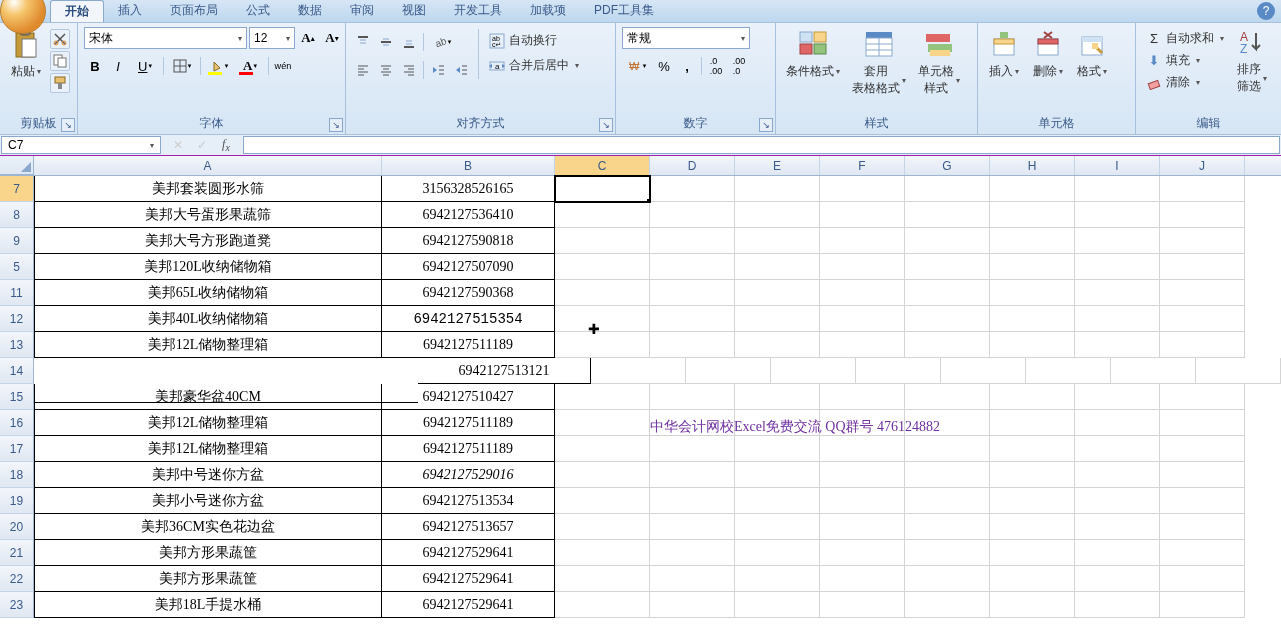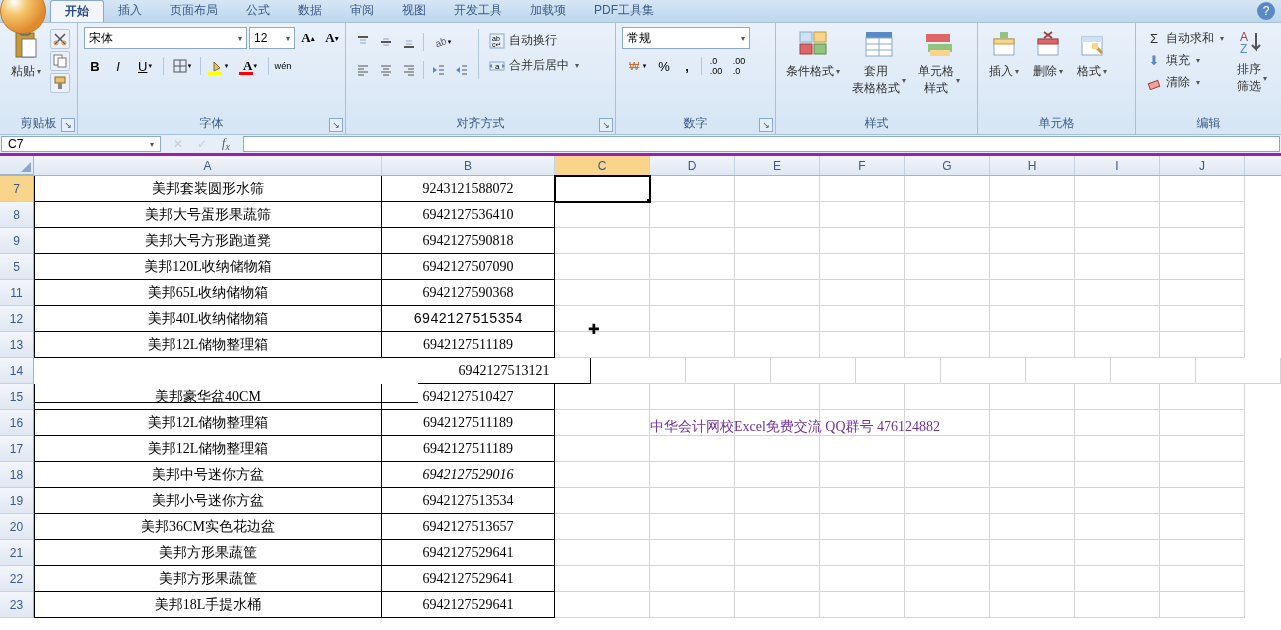--- a/index.html
+++ b/index.html
@@ -35,21 +35,21 @@
 .btn-row { display:flex; gap:1px; margin-top:2px; }
 .sml { width: 22px; height: 22px; cursor: pointer; display: flex; align-items: center; justify-content: center; font-size: 13px; border-radius: 2px; }
 .sml.drop { width: 30px; }
 .sml.drop::after { content: "▾"; font-size: 7px; margin-left: 1px; }
 .sep { width: 1px; background: #b4c7e0; margin: 2px 2px; }
 
 .underline-a { text-decoration: underline; }
 .color-bar { height: 3px; width: 14px; position: absolute; bottom: 2px; left: 4px; }
 
 
-.name-formula { display:flex; height: 22px; background: #e6eef8; border-top: 1px solid #a7c0de; border-bottom: 3px solid #a21caf; align-items: stretch; }
+.name-formula { display:flex; height: 22px; background: #e6eef8; border-top: 1px solid #a7c0de; border-bottom: 1px solid #a21caf; align-items: stretch; }
 .name-box { width: 160px; background: #fff; border: 1px solid #8aa8cc; margin: 1px; display: flex; align-items: center; padding: 0 6px; }
 .name-box .arrow { margin-left: auto; font-size: 8px; color: #555; }
 .fx-btns { display:flex; align-items:center; gap:4px; padding: 0 6px; }
 .fx-btn { width: 20px; text-align: center; color: #888; cursor: pointer; }
 .fx-label { font-style: italic; font-family: "Times New Roman"; color: #555; }
 .formula-input { flex:1; background:#fff; border: 1px solid #8aa8cc; margin: 1px; }
 
 
 .grid-wrap { background: #fff; height: 474px; overflow: hidden; }
 .col-headers { display: flex; height: 20px; background: linear-gradient(#f3f6fb, #dfe7f2); border-bottom: 1px solid #9db5d1; }
@@ -470,21 +470,21 @@
       <div class="col-h" style="width: 85px;">G</div>
       <div class="col-h" style="width: 85px;">H</div>
       <div class="col-h" style="width: 85px;">I</div>
       <div class="col-h" style="width: 85px;">J</div>
     </div>
   <div class="rows">
 
   <div class="row">
         <div class="row-h sel">7</div>
         <div class="cell ca border-b border-r border-l" style="width: 348px;">美邦套装圆形水筛</div>
-        <div class="cell cc border-b border-r" style="width: 173px;">9243121588072</div>
+        <div class="cell cc border-b border-r" style="width: 173px;">3156328526165</div>
         <div class="cell active-cell" style="width: 95px; border-bottom: 1px solid rgb(212, 212, 212);"></div>
         <div class="cell" style="width: 85px; border-bottom: 1px solid rgb(212, 212, 212);"></div>
         <div class="cell" style="width: 85px; border-bottom: 1px solid rgb(212, 212, 212);"></div>
         <div class="cell" style="width: 85px; border-bottom: 1px solid rgb(212, 212, 212);"></div>
         <div class="cell" style="width: 85px; border-bottom: 1px solid rgb(212, 212, 212);"></div>
         <div class="cell" style="width: 85px; border-bottom: 1px solid rgb(212, 212, 212);"></div>
         <div class="cell" style="width: 85px; border-bottom: 1px solid rgb(212, 212, 212);"></div>
         <div class="cell" style="width: 85px; border-bottom: 1px solid rgb(212, 212, 212);"></div>
       </div>
       <div class="row">

